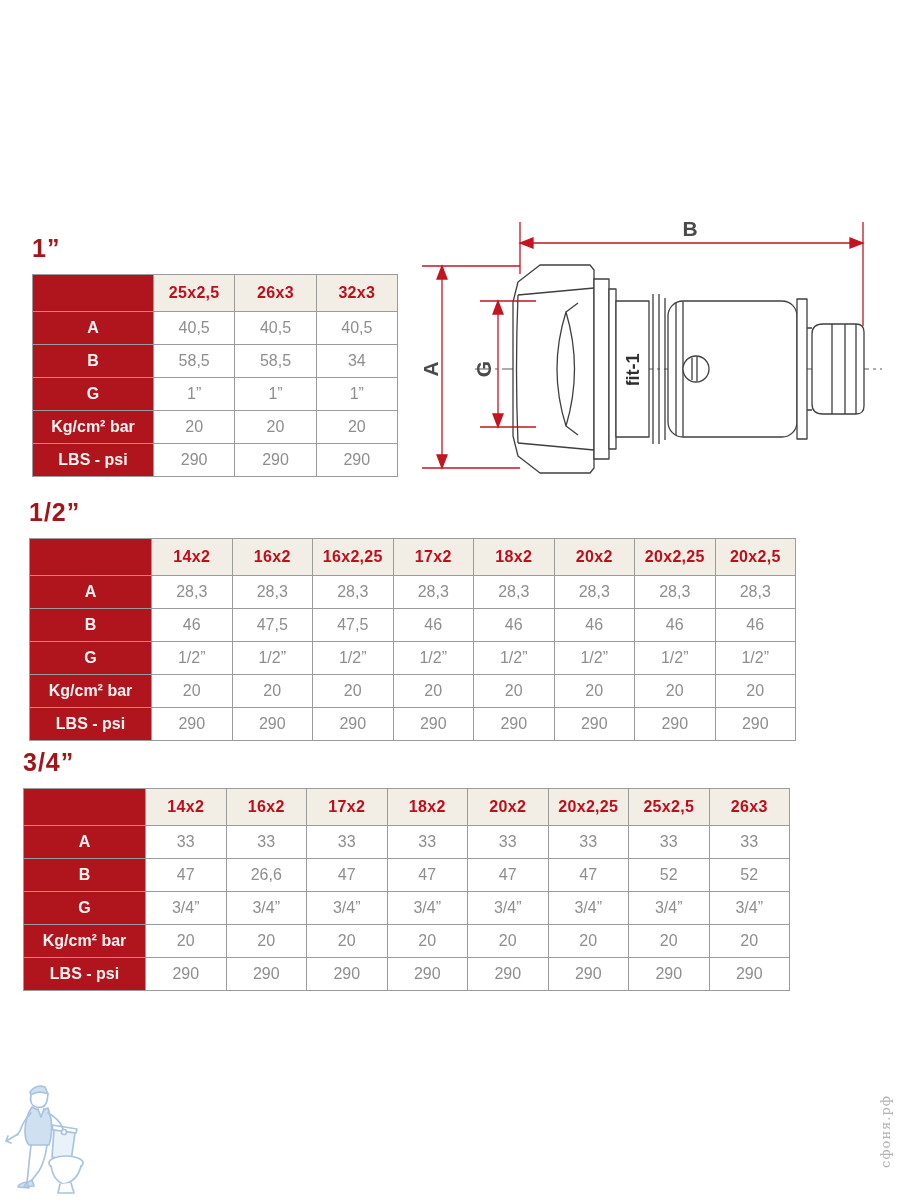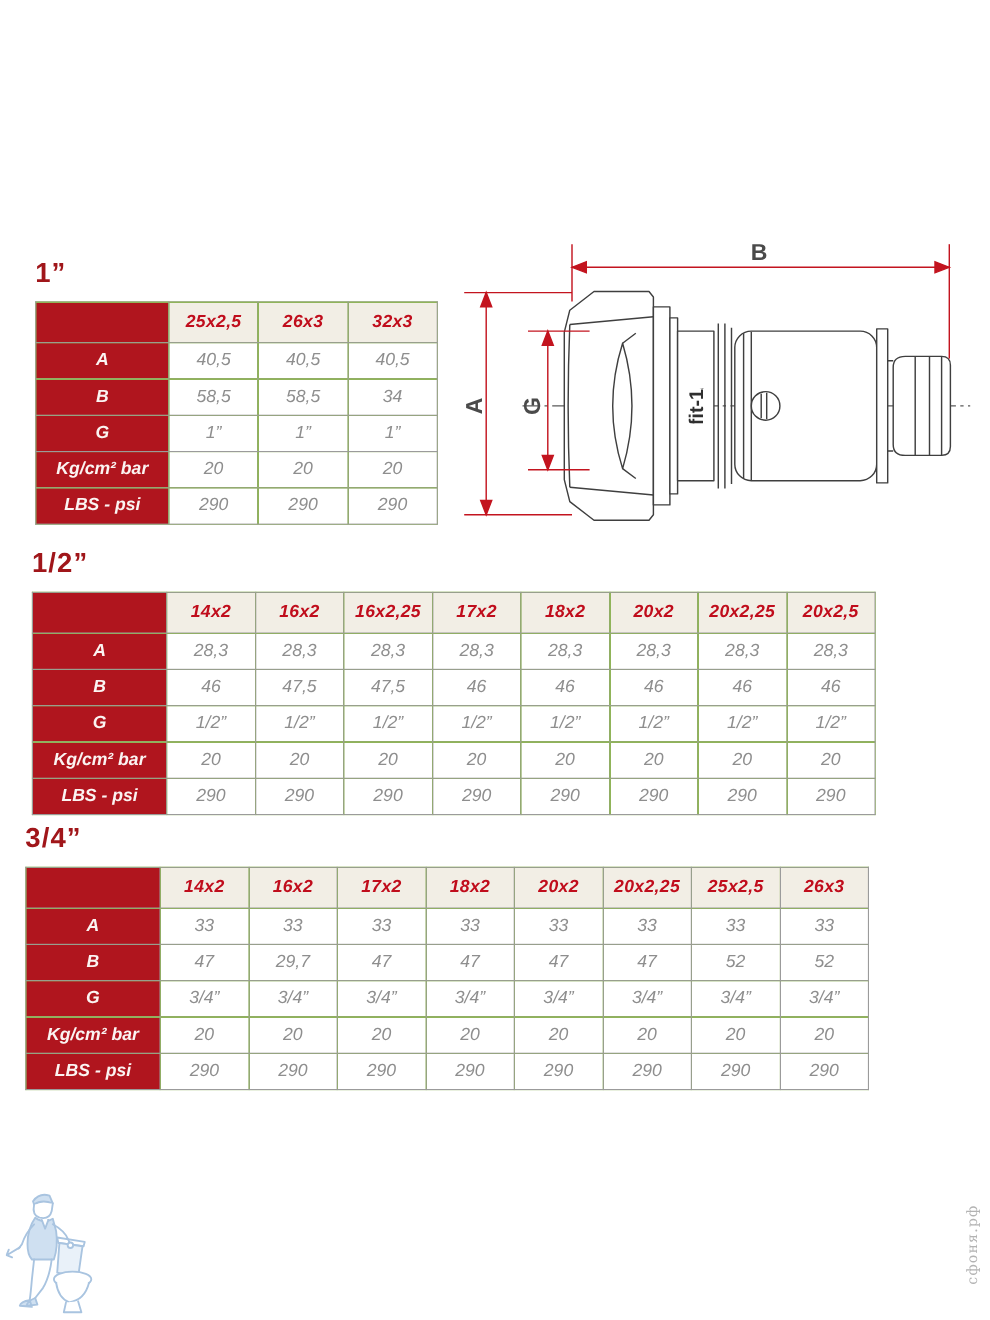--- a/index.html
+++ b/index.html
@@ -1,20 +1,20 @@
 <!DOCTYPE html>
 <html><head>
 <meta charset="utf-8">
 <style>
   html,body{margin:0;padding:0;background:#fff;}
   body{width:900px;height:1200px;position:relative;font-family:"Liberation Sans",sans-serif;}
   .page{position:absolute;left:0;top:0;width:900px;height:1200px;background:#fff;overflow:hidden;}
   .sec{position:absolute;}
   .sec-title{margin:0 0 11px 0;font-size:25px;font-weight:bold;color:#a0161a;letter-spacing:1px;}
-  .spec-table{border-collapse:collapse;table-layout:fixed;background:#84cc16;font-style:italic;}
+  .spec-table{border-collapse:collapse;table-layout:fixed;background:#404040;}
   .spec-table th,.spec-table td{border:1px solid #9b9b9b;text-align:center;vertical-align:middle;padding:0;overflow:hidden;}
   .spec-table thead tr{height:37px;}
   .spec-table tbody tr{height:33px;}
   .corner,.rowlabel{background:#b0151e;border-color:#9b7272 #9b9b9b;}
   .rowlabel{color:#fbf4f2;font-weight:bold;font-size:16px;}
   .colhead{background:#f2eee5;color:#c00d1c;font-weight:bold;font-size:16px;letter-spacing:.3px;}
   .val{color:#8e8e8e;font-size:16px;background:#fff;}
   .diagram{position:absolute;left:420px;top:200px;width:470px;height:290px;}
   .plumber{position:absolute;left:5px;top:1083px;width:112px;height:117px;}
   .site-mark{position:absolute;left:835px;top:1124px;width:100px;text-align:center;
@@ -246,21 +246,21 @@
             <td class="val">33</td>
             <td class="val">33</td>
             <td class="val">33</td>
             <td class="val">33</td>
             <td class="val">33</td>
             <td class="val">33</td>
           </tr>
           <tr>
             <th class="rowlabel">B</th>
             <td class="val">47</td>
-            <td class="val">29,7</td>
+            <td class="val">26,6</td>
             <td class="val">47</td>
             <td class="val">47</td>
             <td class="val">47</td>
             <td class="val">47</td>
             <td class="val">52</td>
             <td class="val">52</td>
           </tr>
           <tr>
             <th class="rowlabel">G</th>
             <td class="val">3/4”</td>

